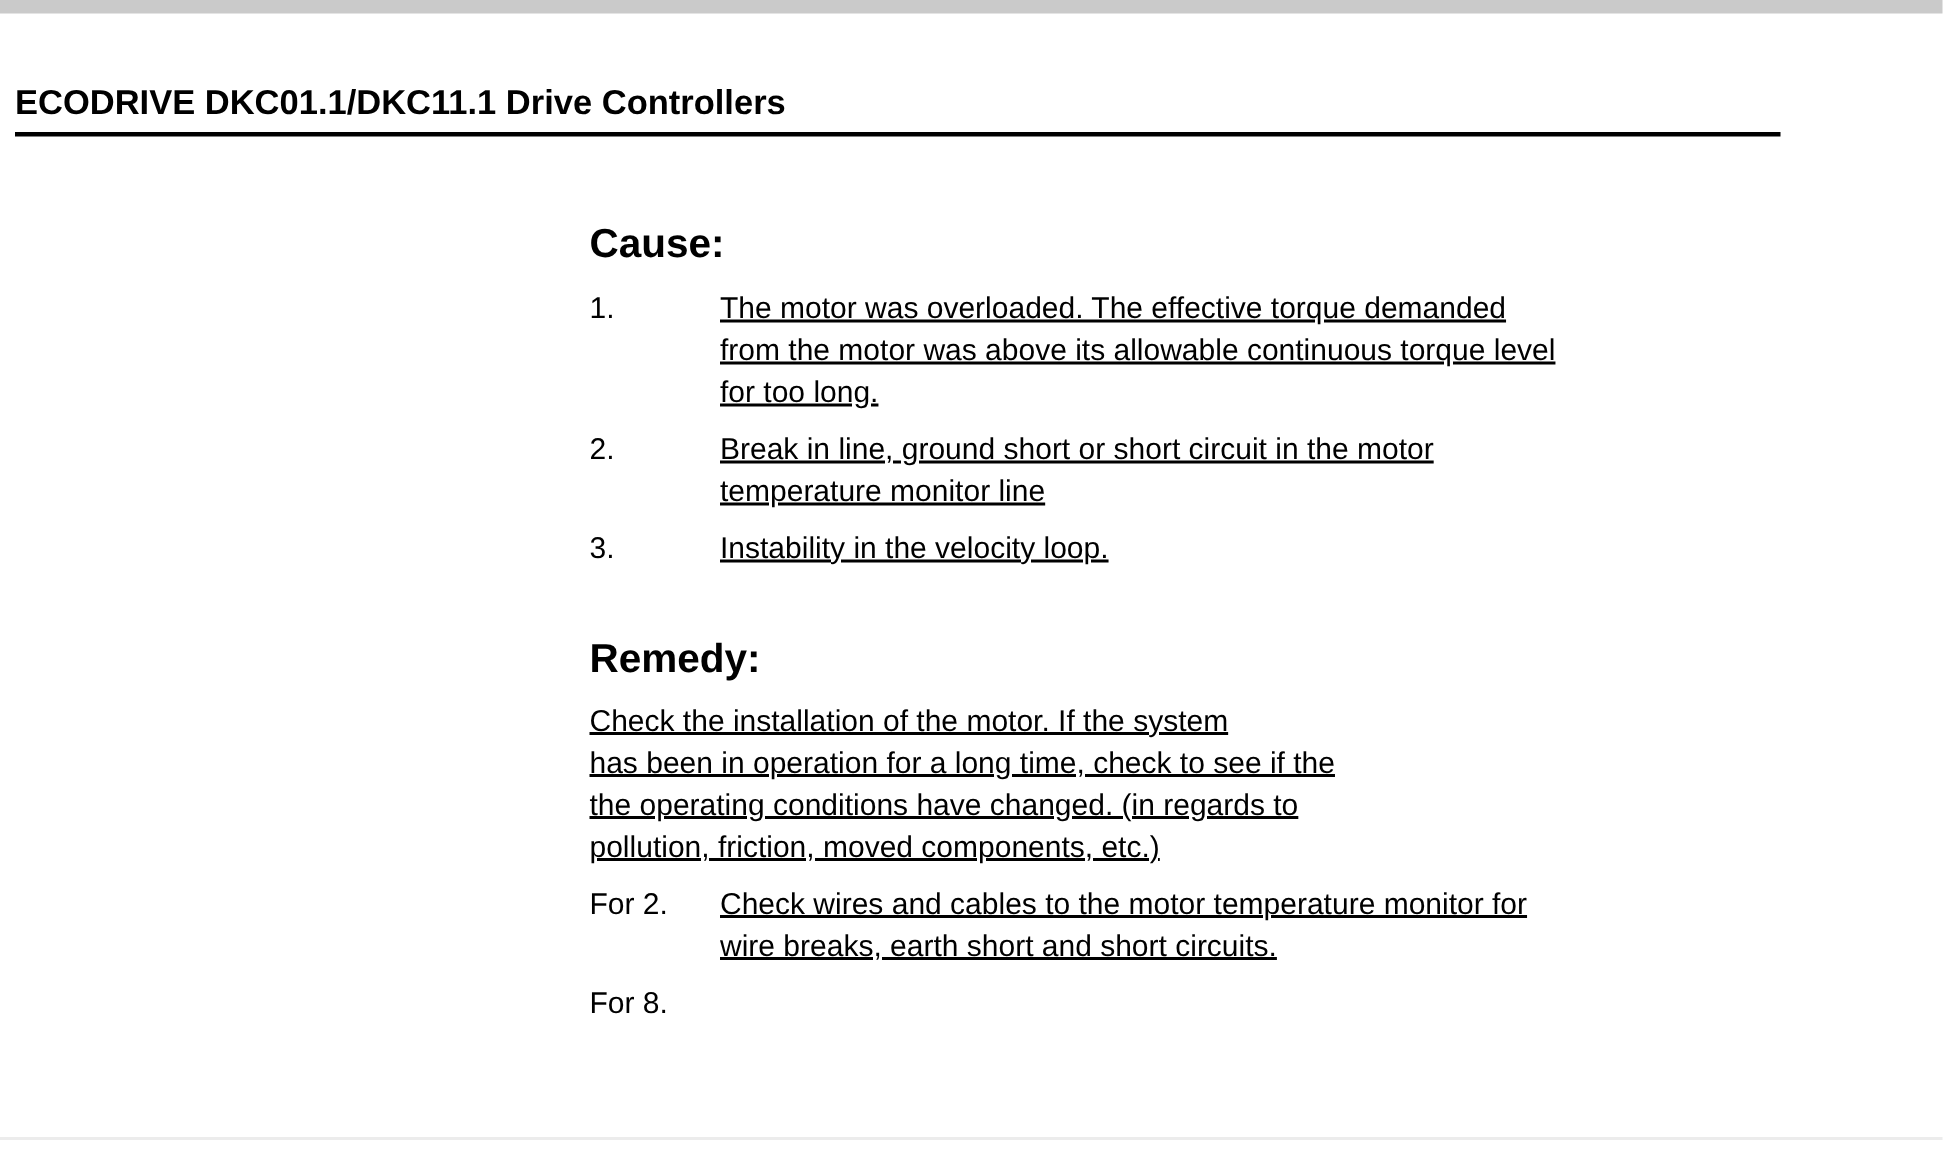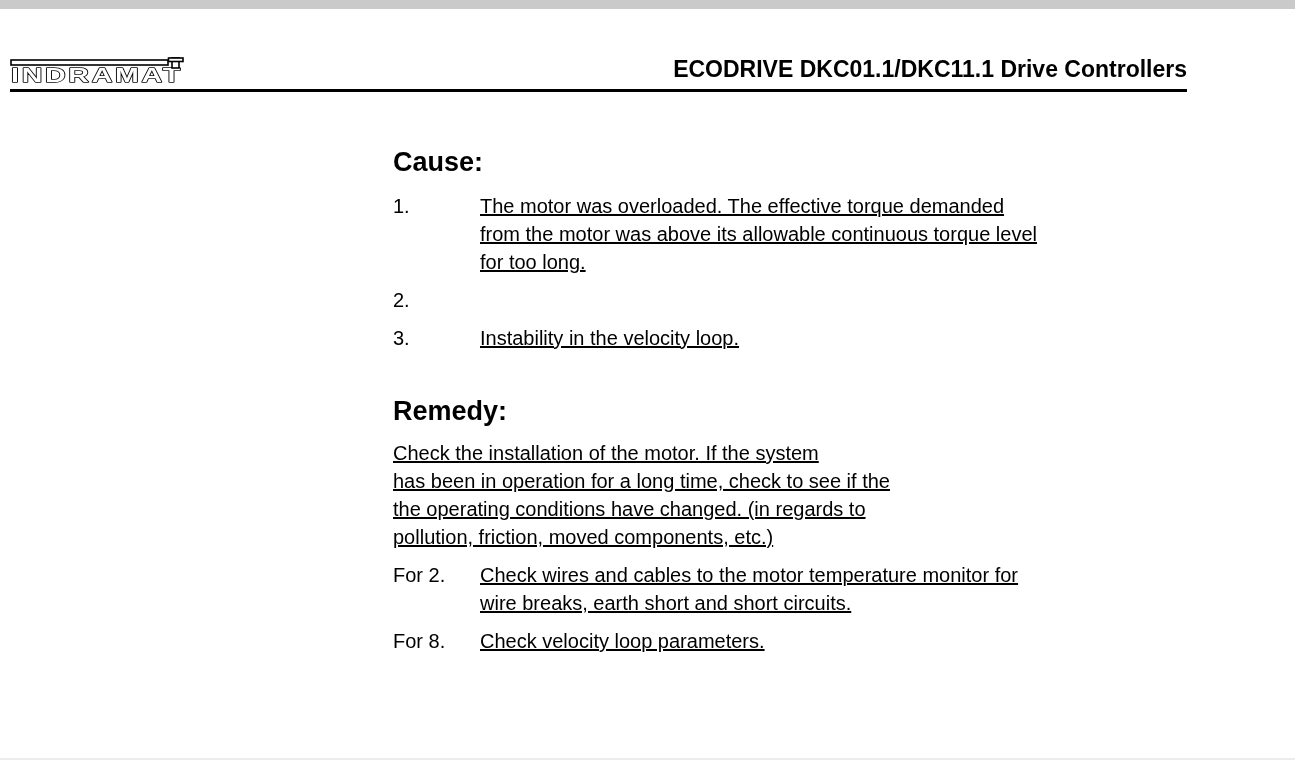--- a/index.html
+++ b/index.html
@@ -45,43 +45,37 @@
   .item { display: flex; margin-bottom: 10px; }
   .item .marker { width: 87px; flex-shrink: 0; }
   .item .text { white-space: pre-line; text-decoration: underline; }
 </style>
 </head>
 <body>
 
 <div class="top-bar"></div>
 
 <div class="header">
-  <div class="logo">
-    <svg width="178" height="28" viewBox="0 0 178 28">
-      <rect class="lg" x="1" y="3" width="157" height="5"></rect>
-      <text x="1" y="25" textLength="172" lengthAdjust="spacingAndGlyphs">INDRAMAT</text>
-      <rect class="lg" x="162" y="1" width="7" height="10"></rect>
-      <rect class="lg" x="158.5" y="1" width="14.5" height="3.5"></rect>
-    </svg>
-  </div>
   <div class="doc-title">ECODRIVE DKC01.1/DKC11.1 Drive Controllers</div>
 </div>
 
 <div class="content">
 
   <div class="section-heading">Cause:</div>
 
   <div class="item">
     <span class="marker">1.</span>
     <span class="text">The motor was overloaded. The effective torque demanded
 from the motor was above its allowable continuous torque level
 for too long.</span>
   </div>
   <div class="item">
     <span class="marker">2.</span>
+    <span class="text">Break in line, ground short or short circuit in the motor
+temperature monitor line</span>
   </div>
   <div class="item">
     <span class="marker">3.</span>
     <span class="text">Instability in the velocity loop.</span>
   </div>
 
   <div class="section-heading remedy">Remedy:</div>
 
   <div class="item">
     <span class="text">Check the installation of the motor. If the system
@@ -89,18 +83,17 @@
 the operating conditions have changed. (in regards to
 pollution, friction, moved components, etc.)</span>
   </div>
   <div class="item">
     <span class="marker">For 2.</span>
     <span class="text">Check wires and cables to the motor temperature monitor for
 wire breaks, earth short and short circuits.</span>
   </div>
   <div class="item">
     <span class="marker">For 8.</span>
-    <span class="text">Check velocity loop parameters.</span>
   </div>
 
 </div>
 
 <div class="bottom-edge"></div>
 
 </body></html>

